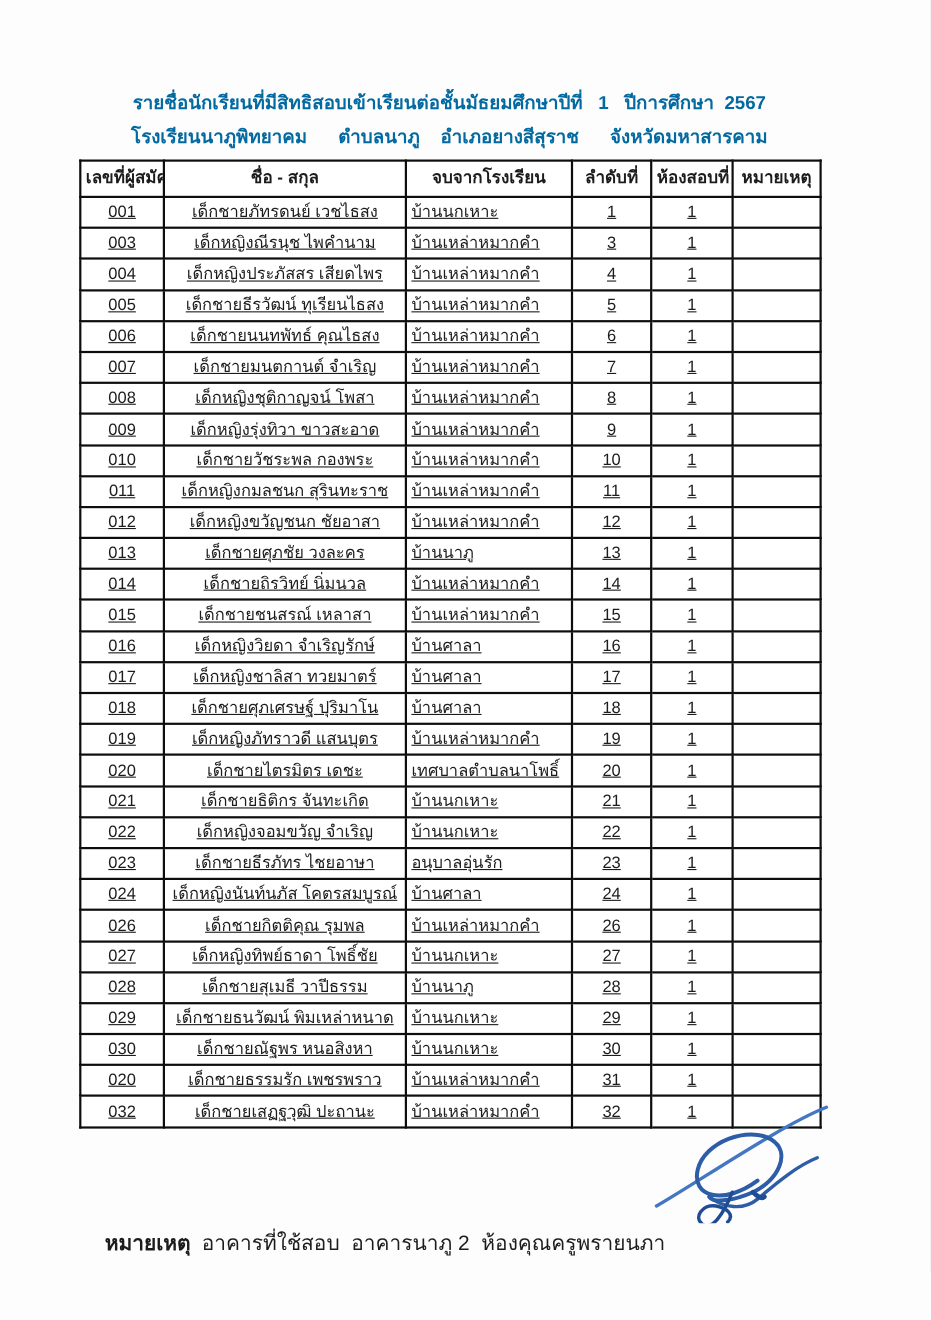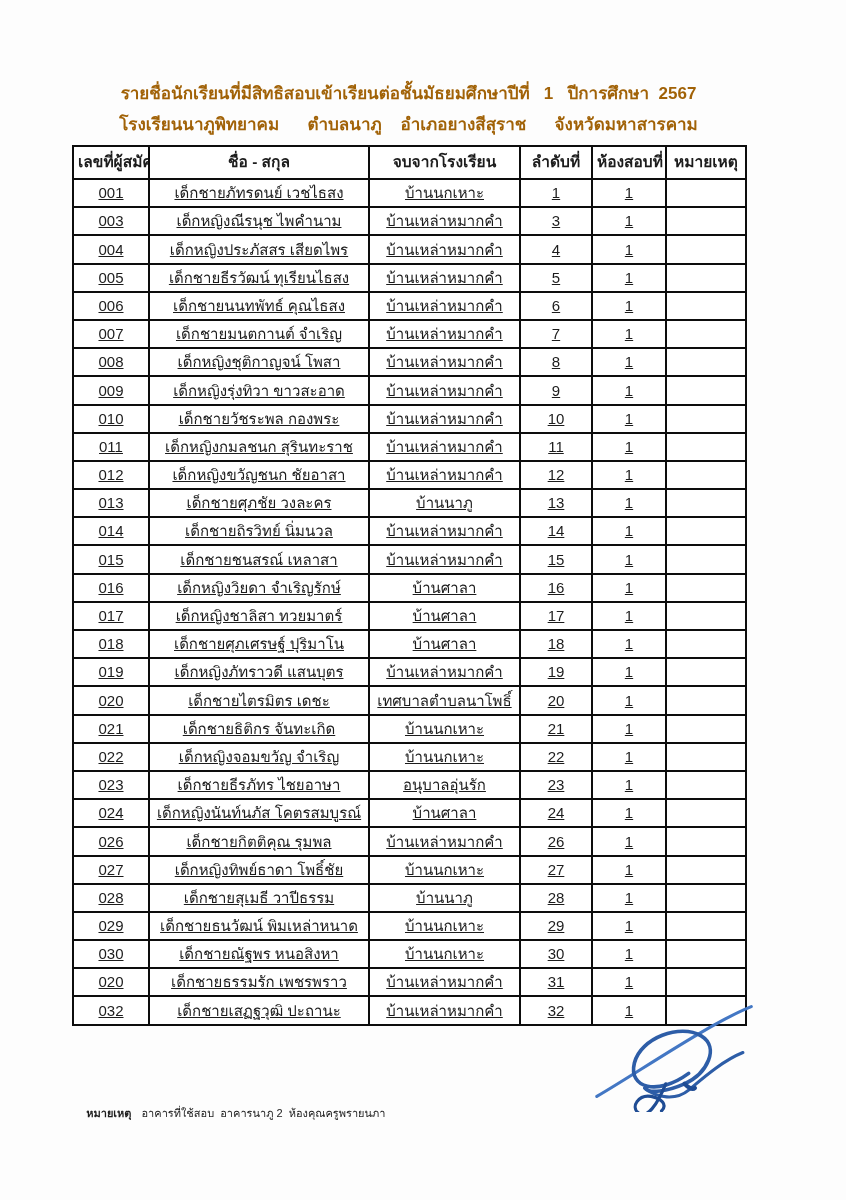--- a/index.html
+++ b/index.html
@@ -18,21 +18,21 @@
     left: 72px;
     top: 78px;
     width: 673px;
     text-align: center;
   }
   .title-line {
     font-weight: bold;
     font-size: 17px;
     line-height: 1.85;
     white-space: pre-wrap;
-    color: #a16207;
+    color: #0369a1;
   }
   table.student-table {
     position: absolute;
     left: 72px;
     top: 145px;
     width: 673px;
     border-collapse: collapse;
     table-layout: fixed;
     background: #fff;
   }
@@ -48,35 +48,35 @@
   table.student-table th {
     height: 31px;
     font-weight: bold;
     font-size: 15.5px;
     text-align: center;
     vertical-align: middle;
   }
   tr.data-row { height: 28.2px; text-decoration: underline; }
   td.c-no     { text-align: center; }
   td.c-name   { text-align: center; padding-left: 6px; }
-  td.c-school { text-align: center; padding-left: 6px; }
+  td.c-school { text-align: left; padding-left: 6px; }
   td.c-order  { text-align: center; }
   td.c-room   { text-align: center; }
   td.c-remark { text-align: center; }
   .col-no     { width: 76px; }
   .col-name   { width: 220px; }
   .col-school { width: 151px; }
   .col-order  { width: 72px; }
   .col-room   { width: 74px; }
   .col-remark { width: 80px; }
   .note-line {
     position: absolute;
     left: 74px;
     top: 1092px;
-    font-size: 11px;
+    font-size: 19px;
     white-space: pre-wrap;
   }
   .note-label { font-weight: bold; margin-right: 10px; }
   .signature-wrap {
     position: absolute;
     left: 583px;
     top: 992px;
     width: 180px;
     height: 120px;
     pointer-events: none;

